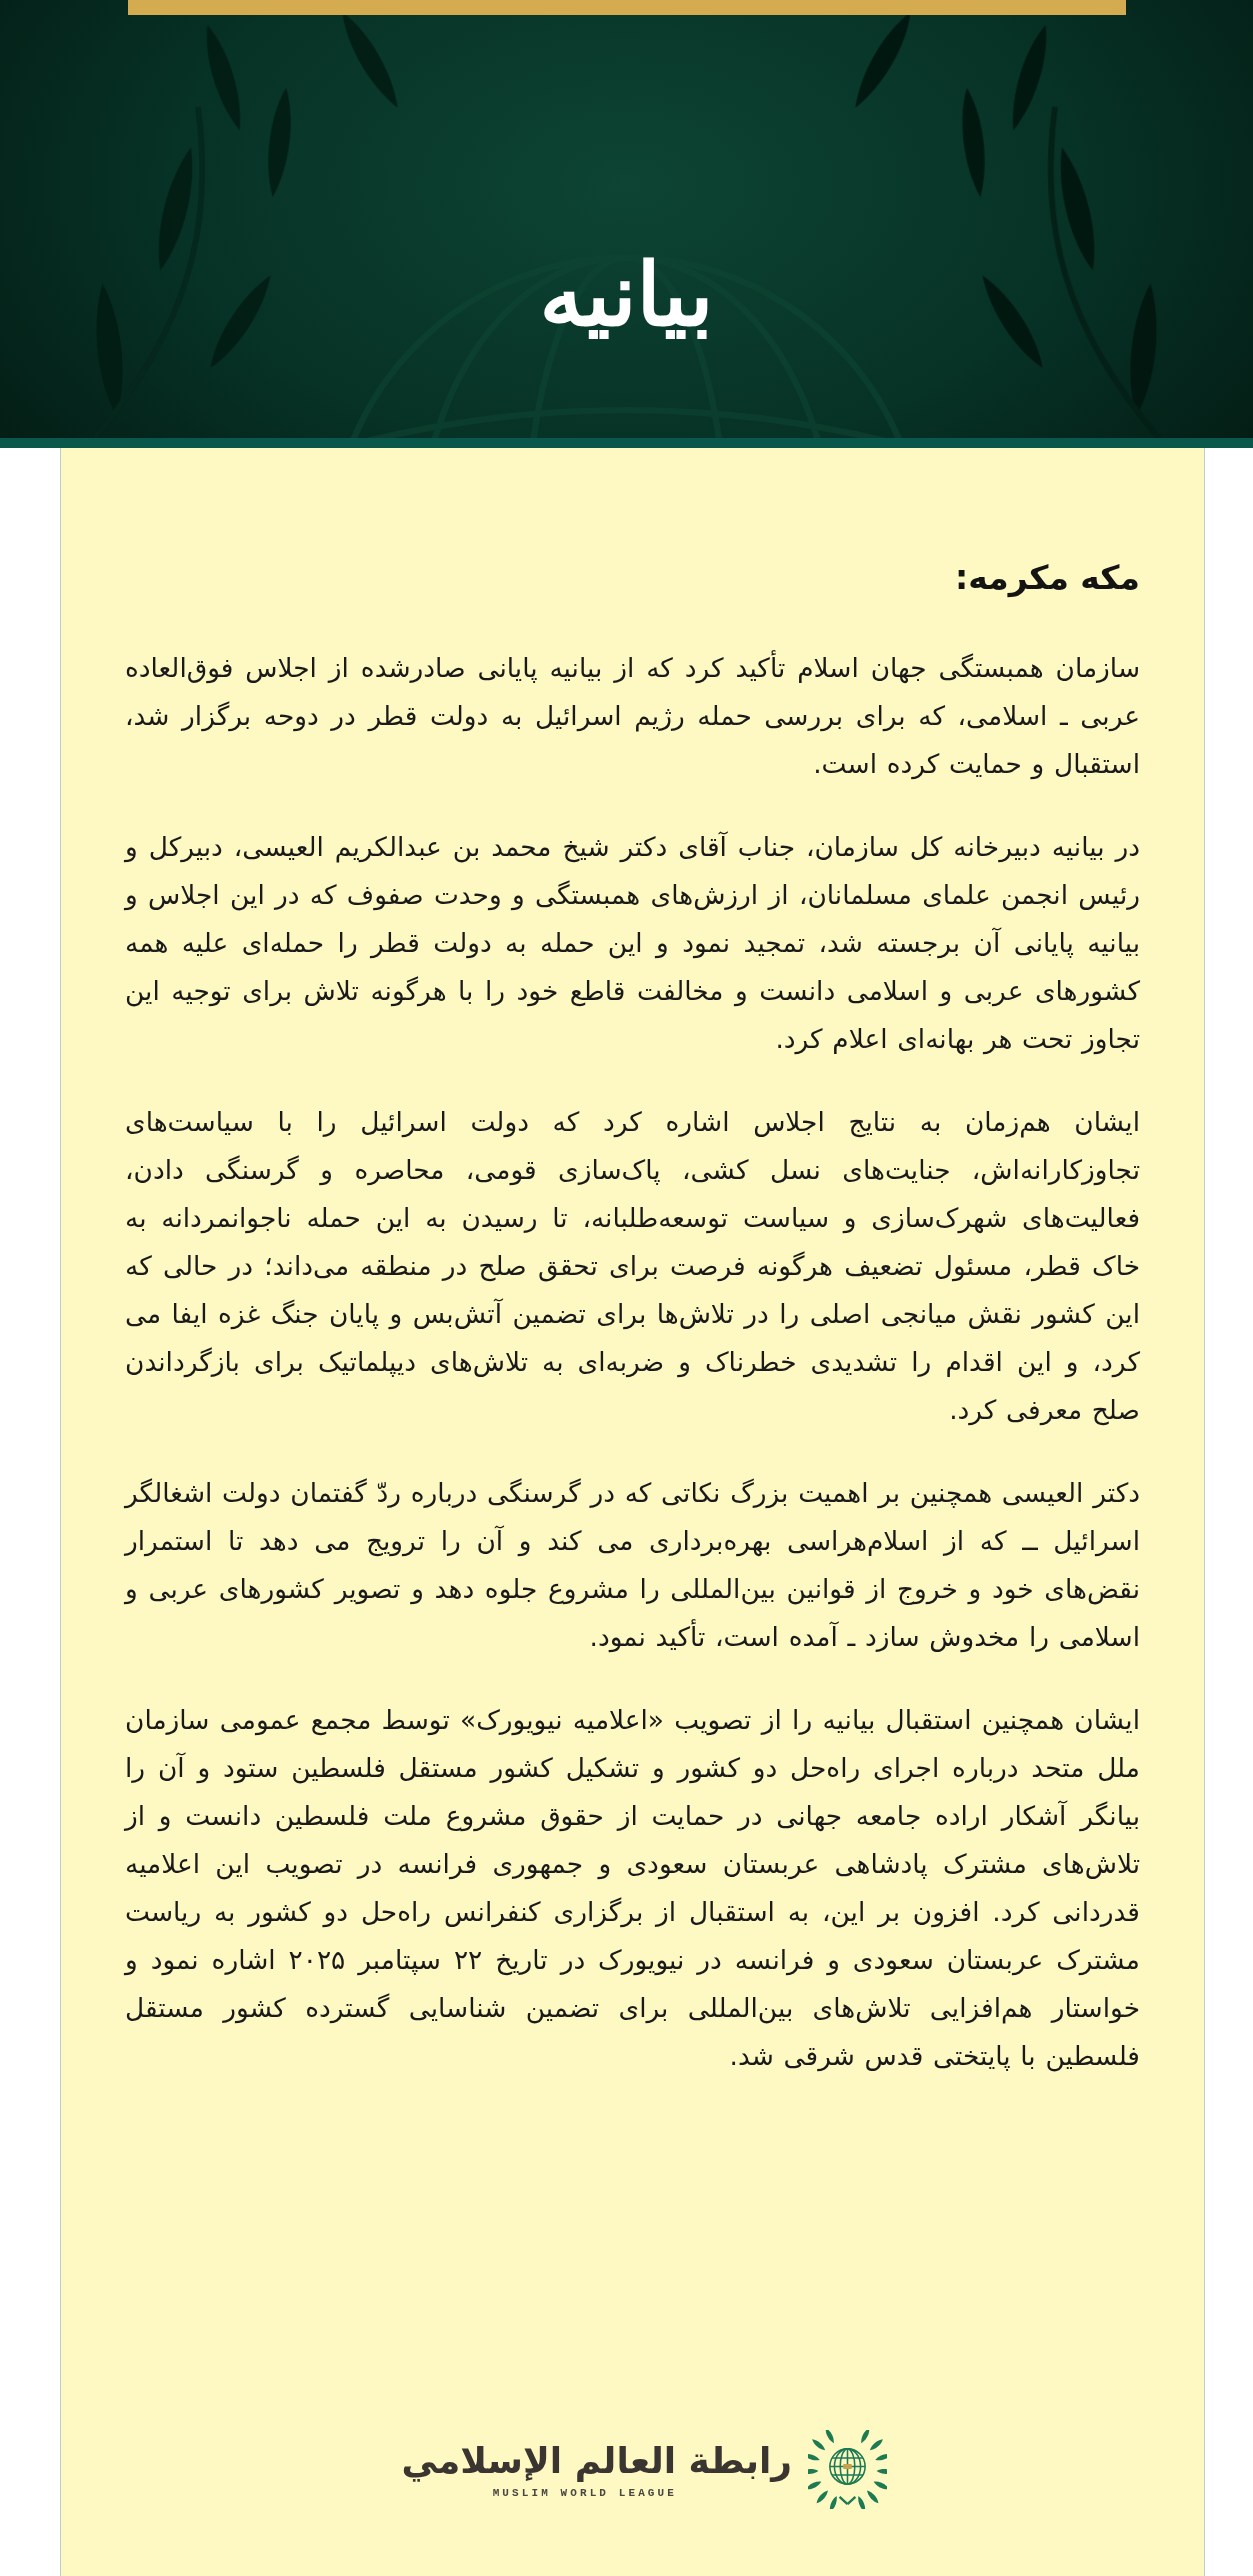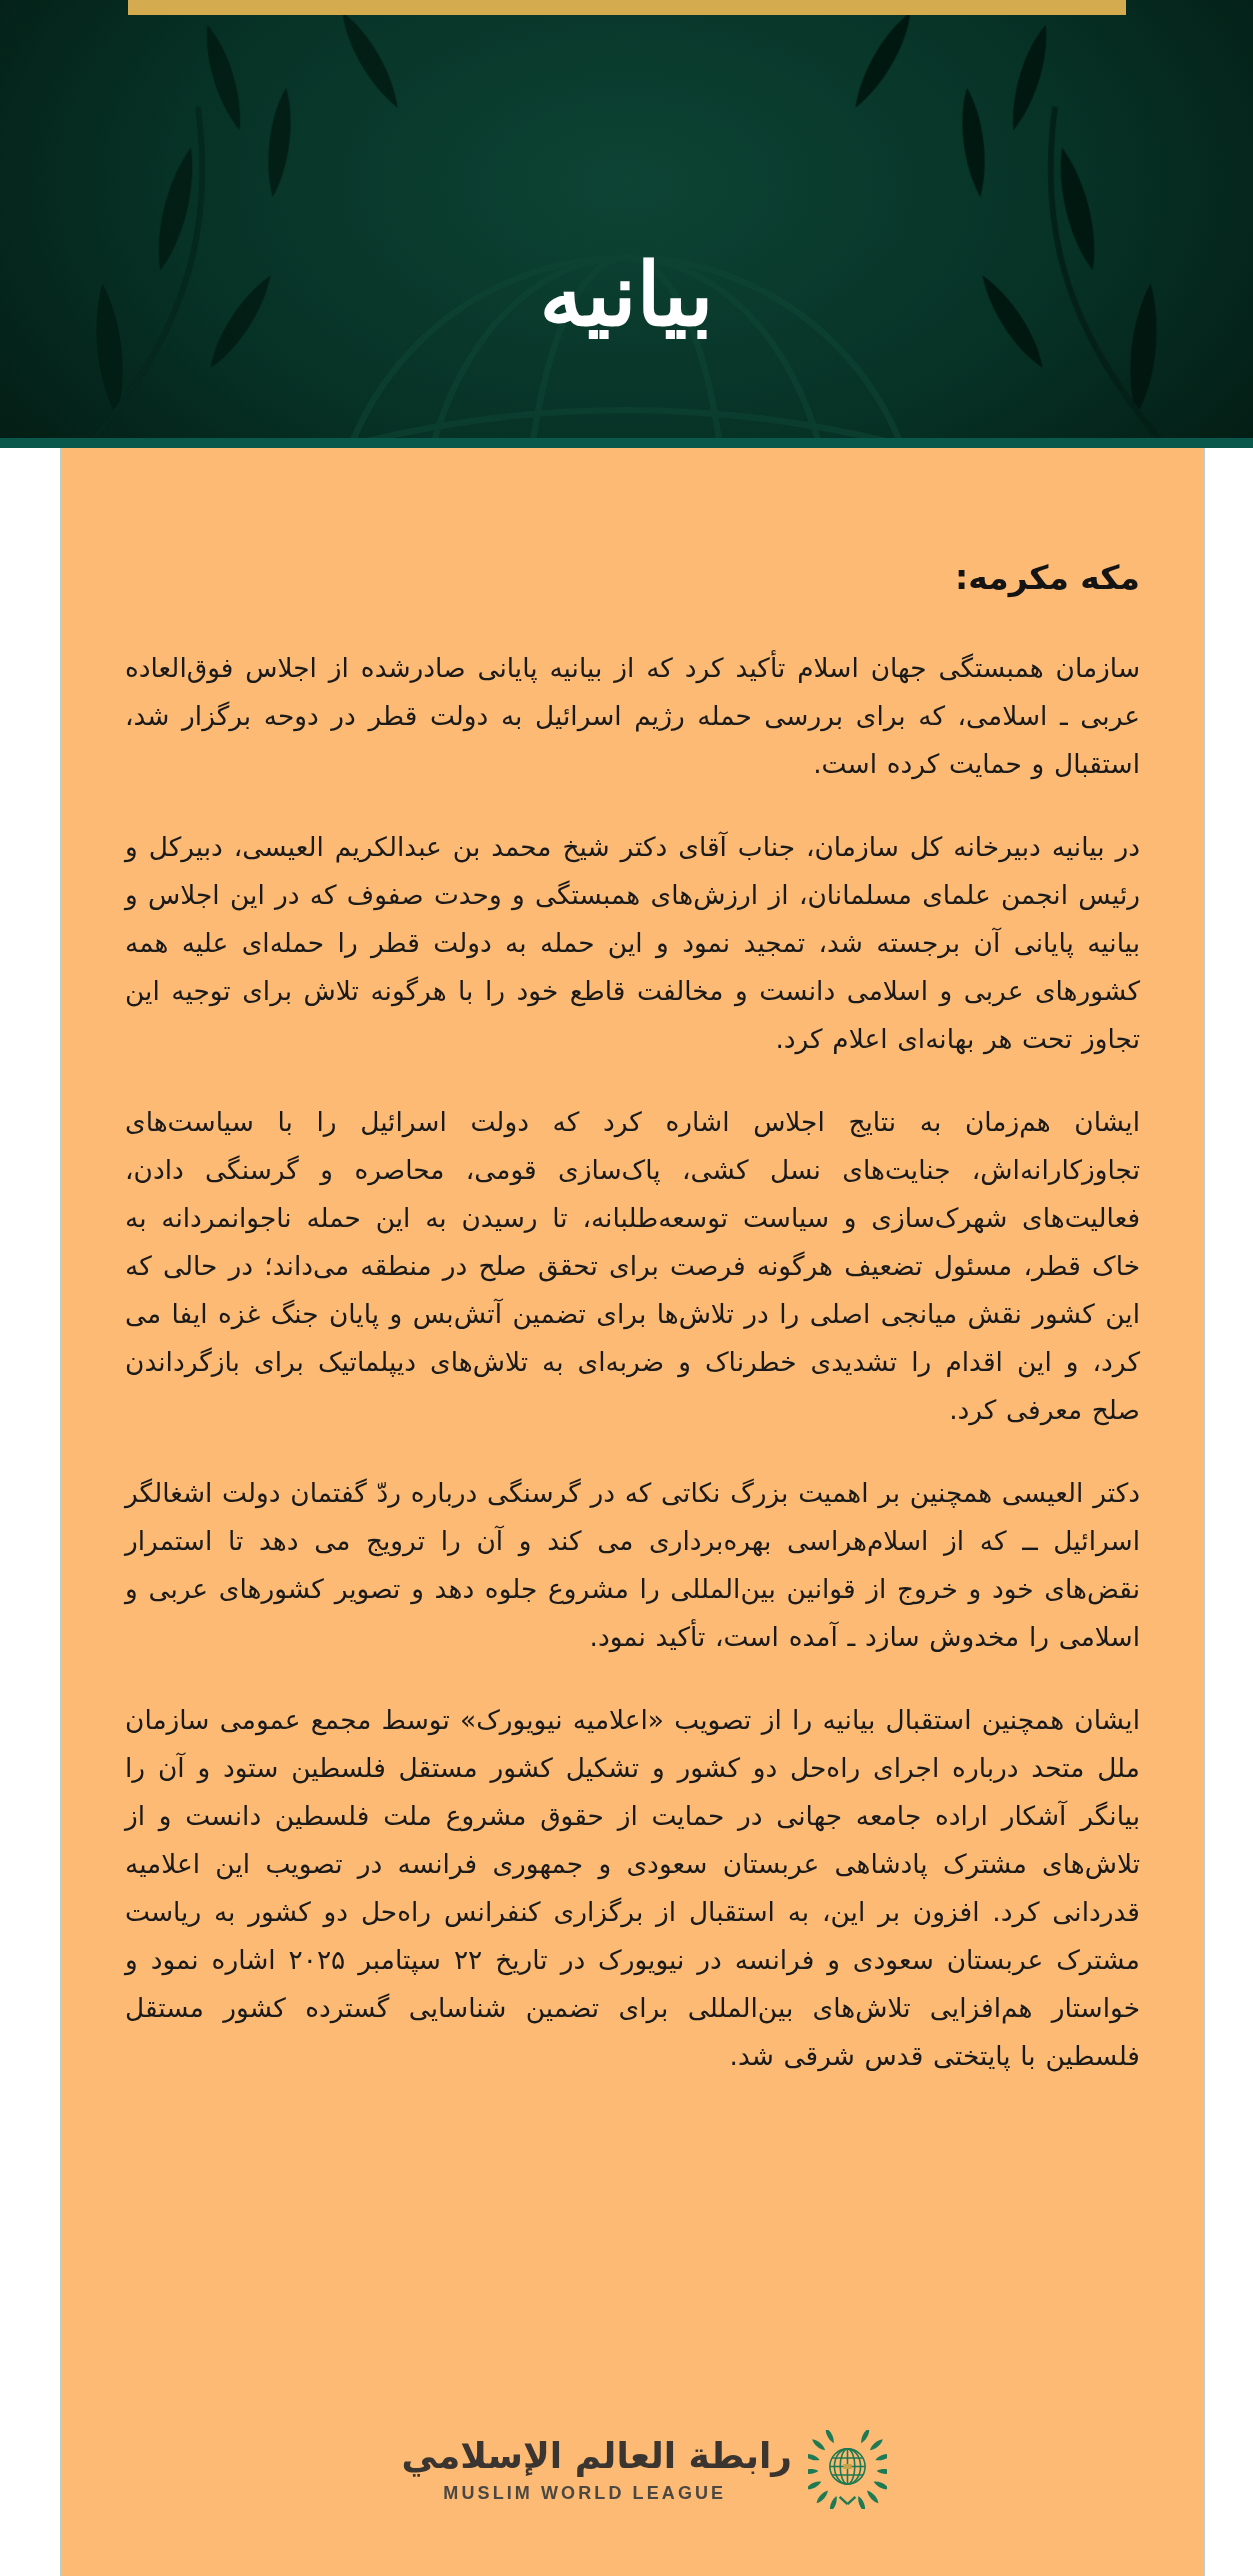--- a/index.html
+++ b/index.html
@@ -23,21 +23,21 @@
     text-align:center;color:#ffffff;font-size:87px;font-weight:bold;
     direction:rtl;letter-spacing:0;line-height:1.5;
     font-family:Liberation Serif, serif;
   }
   .teal-band{
     position:absolute;left:0;top:438px;width:1253px;height:10px;background:#0a574b;
   }
   
   .page{
     position:absolute;left:60px;top:448px;width:1145px;height:2128px;
-    box-sizing:border-box;background:#fdba74;
+    box-sizing:border-box;background:#fef9c3;
     border-left:1.9px solid #b9cfc9;border-right:1.9px solid #b9cfc9;
     padding:106px 64px 0 64px;
   }
   .doc-heading{
     direction:rtl;text-align:right;font-size:33px;font-weight:bold;color:#141414;
     margin:0 0 42px 0;line-height:1.45;
   }
   .doc-body p{
     direction:rtl;text-align:justify;text-align-last:right;
     font-size:26.4px;line-height:48px;color:#1a1a1a;margin:0 0 35px 0;
@@ -48,22 +48,22 @@
     position:absolute;left:0;right:0;bottom:67px;
     display:flex;justify-content:center;align-items:center;gap:16.4px;
     direction:ltr;
   }
   .logo-textblock{text-align:center;}
   .logo-arabic{
     direction:rtl;font-size:36px;font-weight:bold;color:#3a3530;
     line-height:1.15;font-family:"DejaVu Sans", sans-serif;margin-left:24px;
   }
   .logo-english{
-    margin-top:6px;font-family:Liberation Sans, sans-serif;font-weight:bold;
-    font-size:18px;letter-spacing:3.1px;color:#4b4742;
+    margin-top:6px;font-family:Liberation Mono, monospace;font-weight:bold;
+    font-size:11px;letter-spacing:3.1px;color:#4b4742;
   }
   .emblem{width:79px;height:79px;display:block;}
 </style>
 </head>
 <body>
 
 <div class="header">
   <svg class="header-deco" viewBox="0 0 1993 697" preserveAspectRatio="none">
     <defs>
       <path id="hleaf" d="M0 0 C 20 -45, 22 -120, 0 -175 C -22 -120, -20 -45, 0 0 Z"></path>

